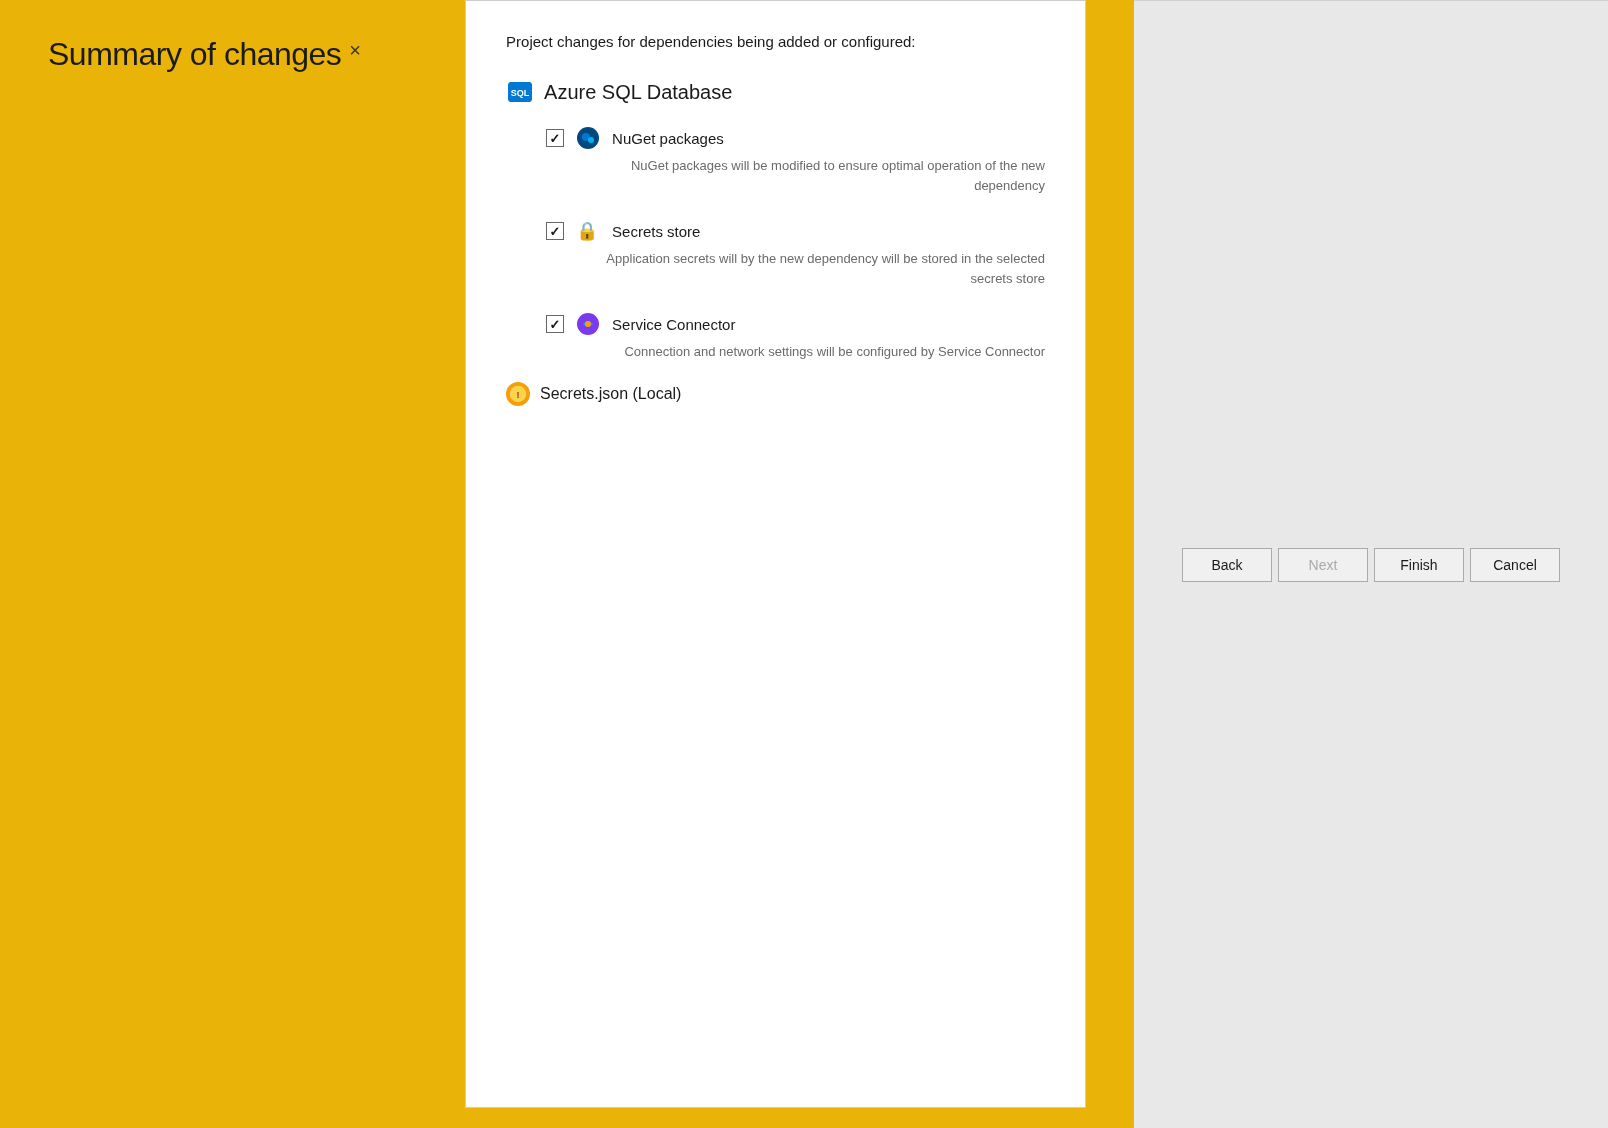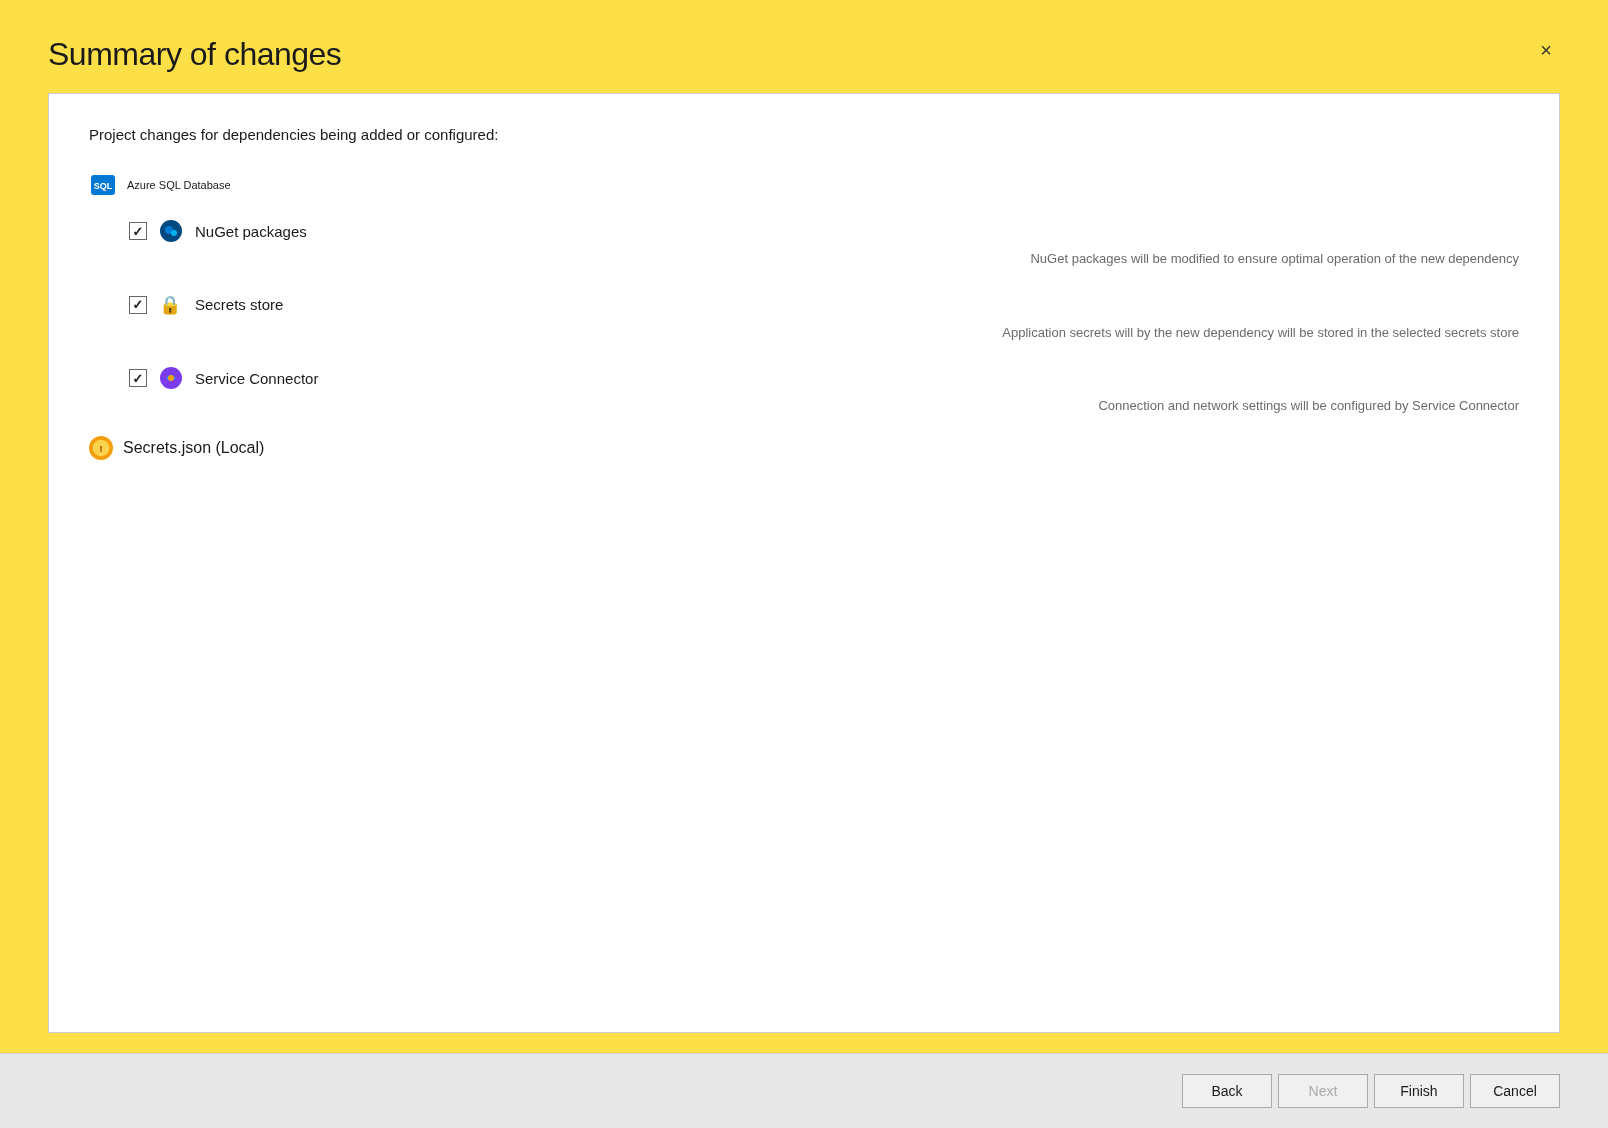--- a/index.html
+++ b/index.html
@@ -8,23 +8,23 @@
       background: #ffffff;
       width: 1608px;
       height: 1128px;
       overflow: hidden;
       position: relative;
     }
 
     .dialog {
       width: 100%;
       height: 100%;
-      background: #fde047;
-      display: flex;
-      flex-direction: column;
+      background: #eab308;
+      display: flex;
+      flex-direction: row;
       position: relative;
     }
 
     .title-bar {
       display: flex;
       align-items: flex-start;
       justify-content: space-between;
       padding: 36px 48px 20px 48px;
     }
 
@@ -71,21 +71,21 @@
     }
 
     .dependency-title {
       display: flex;
       align-items: center;
       gap: 10px;
       margin-bottom: 20px;
     }
 
     .dependency-title-text {
-      font-size: 11px;
+      font-size: 20px;
       color: #1a1a1a;
       font-weight: 400;
     }
 
     .items-list {
       margin-left: 40px;
       display: flex;
       flex-direction: column;
       gap: 24px;
     }

